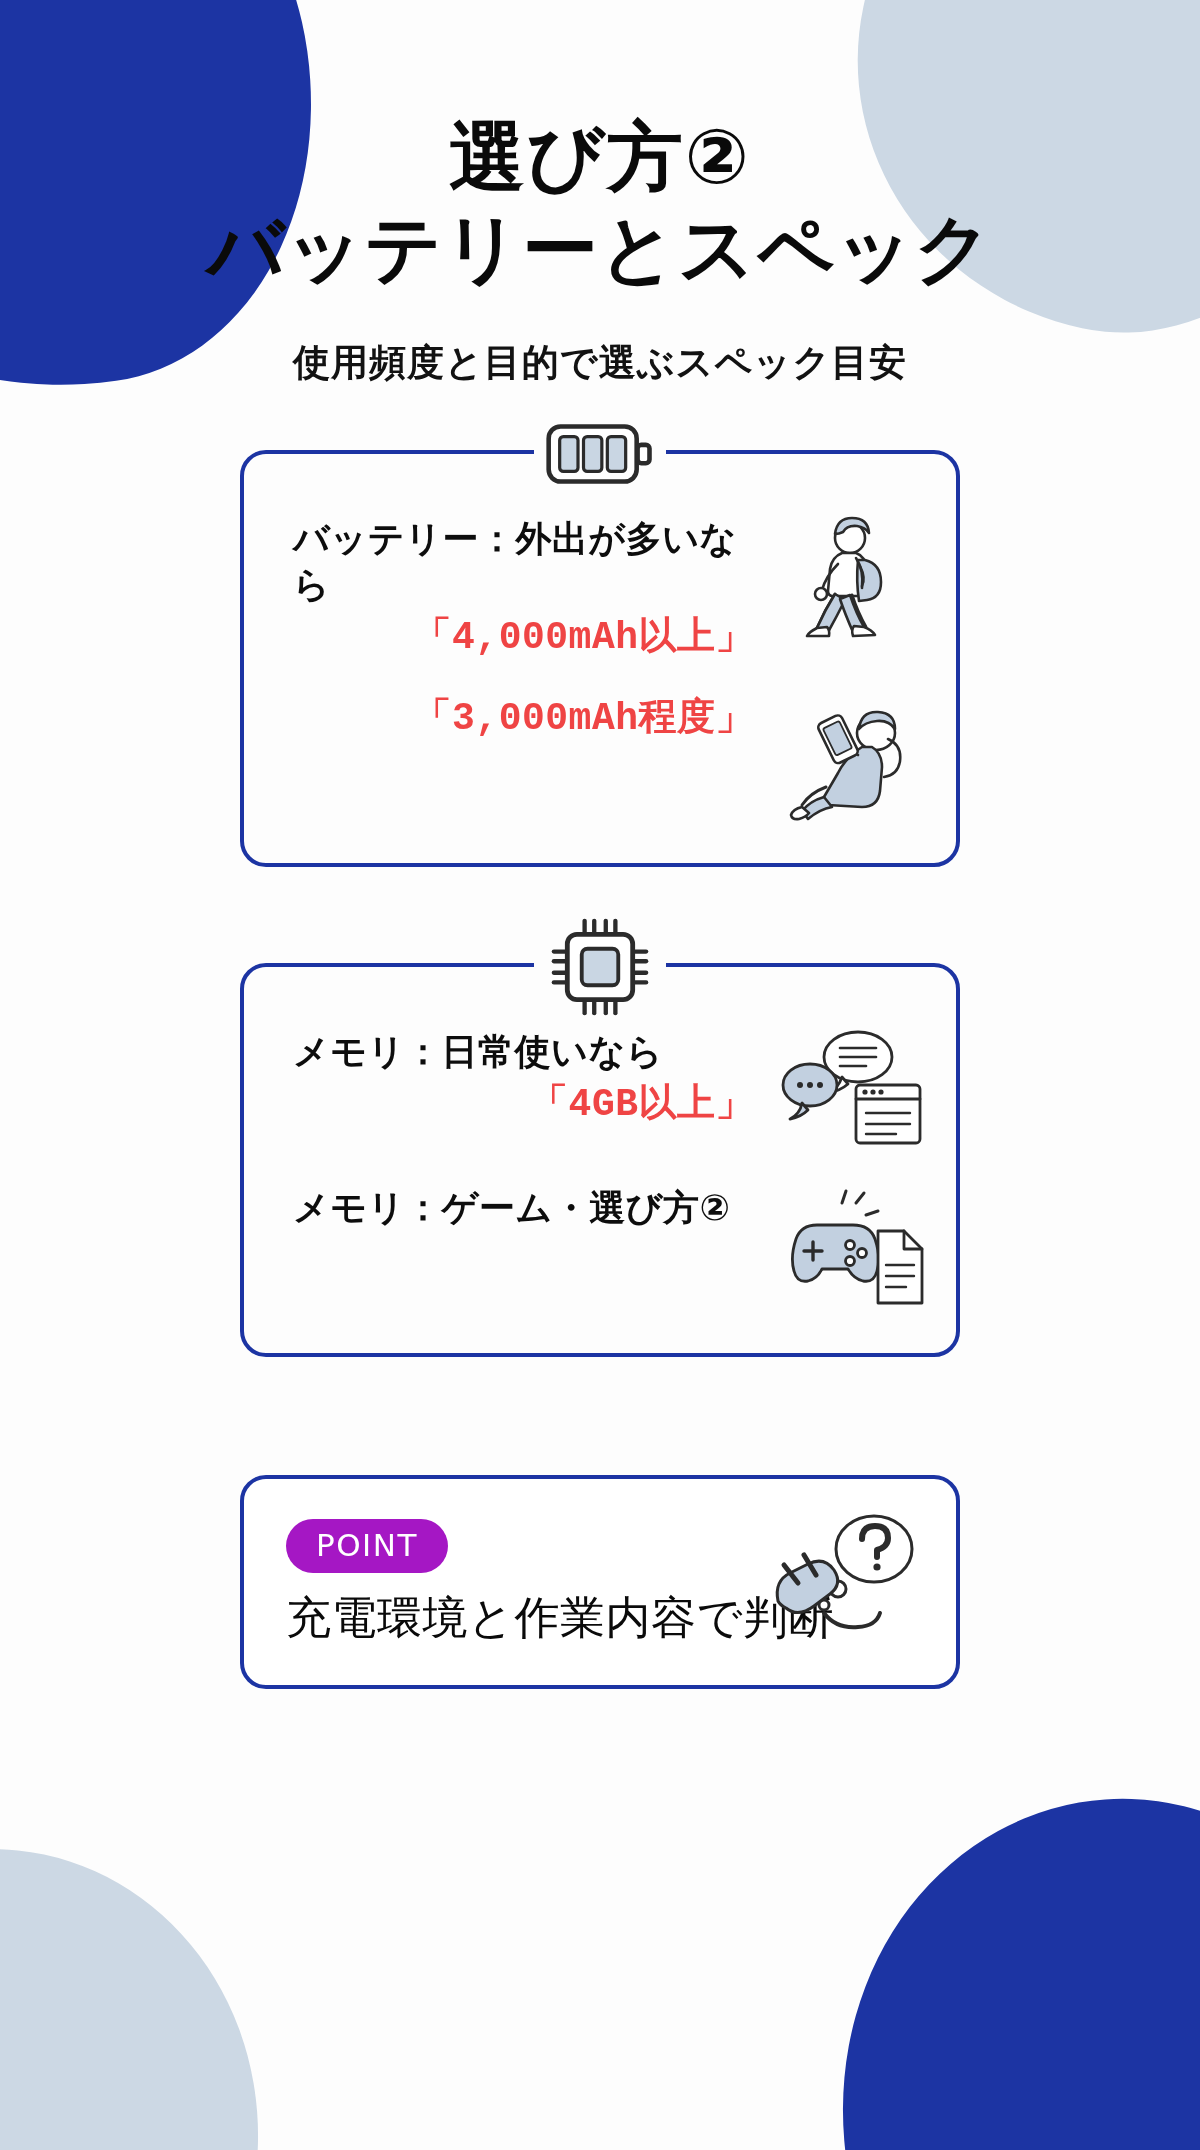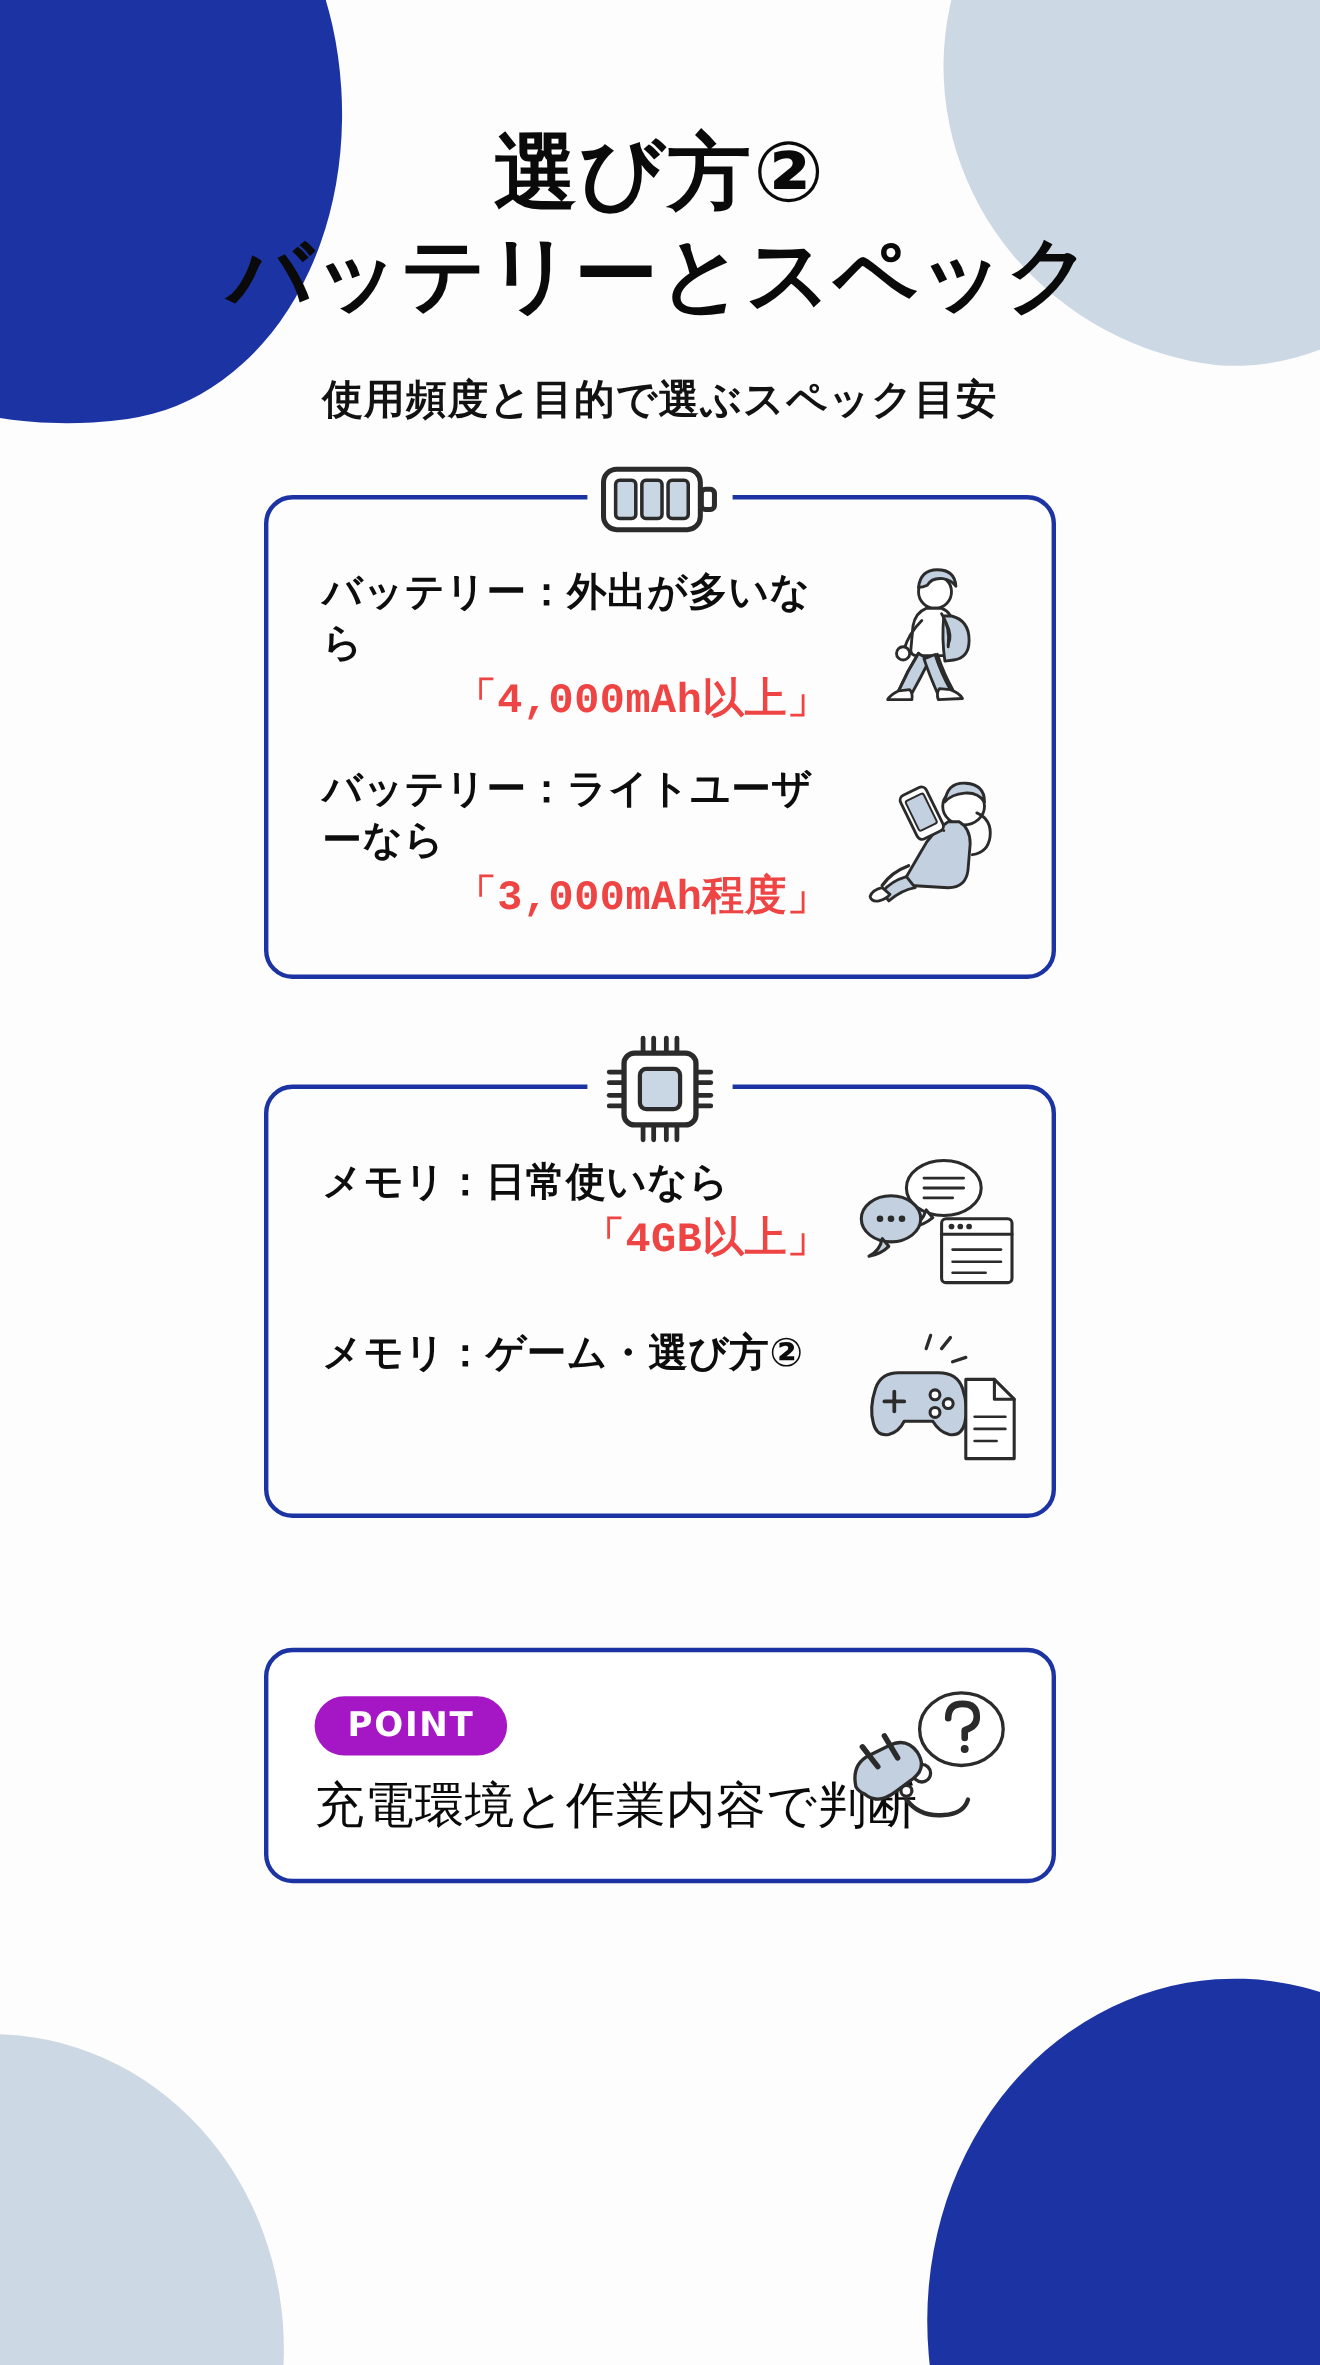--- a/index.html
+++ b/index.html
@@ -178,21 +178,21 @@
     border-radius:26px;
     background:#ffffff;
     padding:40px 40px 40px 42px;
     min-height:200px;
   }
   .point-badge {
     display:inline-block;
     background:#a517c4;
     color:#ffffff;
     font-size:31px;
-    font-weight:700;
+    font-weight:400;
     letter-spacing:1.5px;
     padding:8px 30px 10px 30px;
     border-radius:999px;
     font-family:"DejaVu Sans","Liberation Sans",sans-serif;
   }
   .point-text {
     margin-top:18px;
     font-size:45px;
     font-weight:400;
     color:#0a0a0a;
@@ -275,21 +275,20 @@
                   <path d="M70 85 q6 18 14 32 l-11 5 q-8 -18 -13 -33 z" fill="#c2d0e0"></path>
 
                   <path d="M37 118 q-8 4 -10 8 l22 0 q1 -6 -2 -9 z" fill="#ffffff"></path>
                   <path d="M84 117 q8 3 11 8 l-22 1 q-2 -6 1 -10 z" fill="#ffffff"></path>
                 </g>
               </svg>
             </div>
           </div>
 
           <div class="spec-row">
-            <div class="spec-label">バッテリー：ライトユーザーなら</div>
             <div class="spec-value">「3,000mAh程度」</div>
             <div class="row-art">
               <svg viewBox="0 0 150 132" width="150" height="132">
                 <g fill="none" stroke="#2b2b2b" stroke-width="2.6" stroke-linecap="round" stroke-linejoin="round">
 
                   <ellipse cx="96" cy="44" rx="19" ry="17" fill="#ffffff"></ellipse>
                   <path d="M79 40 q2 -18 19 -17 q17 1 17 17 q-6 -9 -18 -8 q-12 1 -18 8 z" fill="#c2d0e0"></path>
 
                   <path d="M108 50 q14 6 12 22 q-2 14 -16 16"></path>
 

